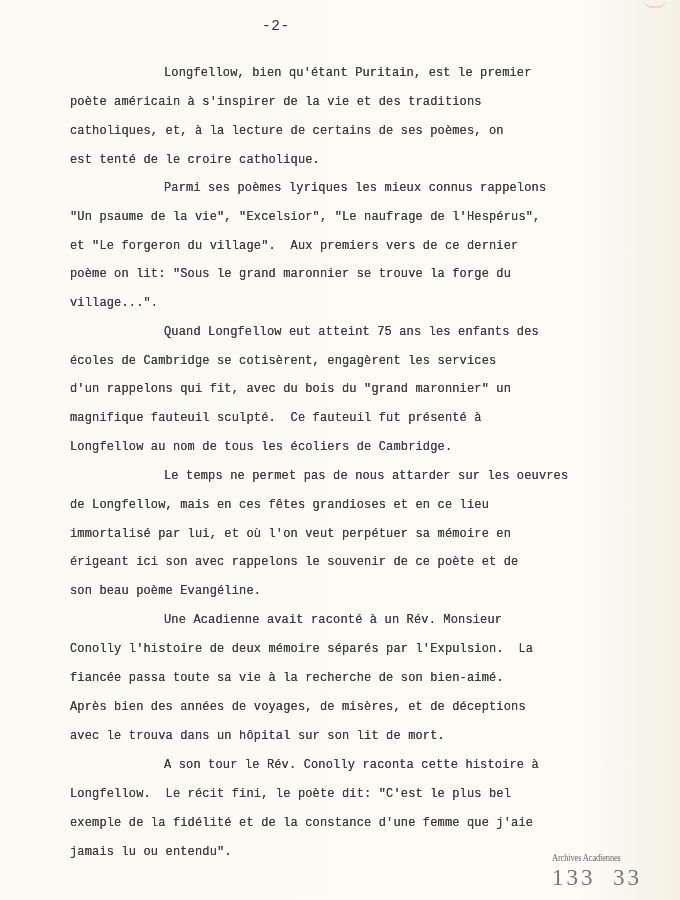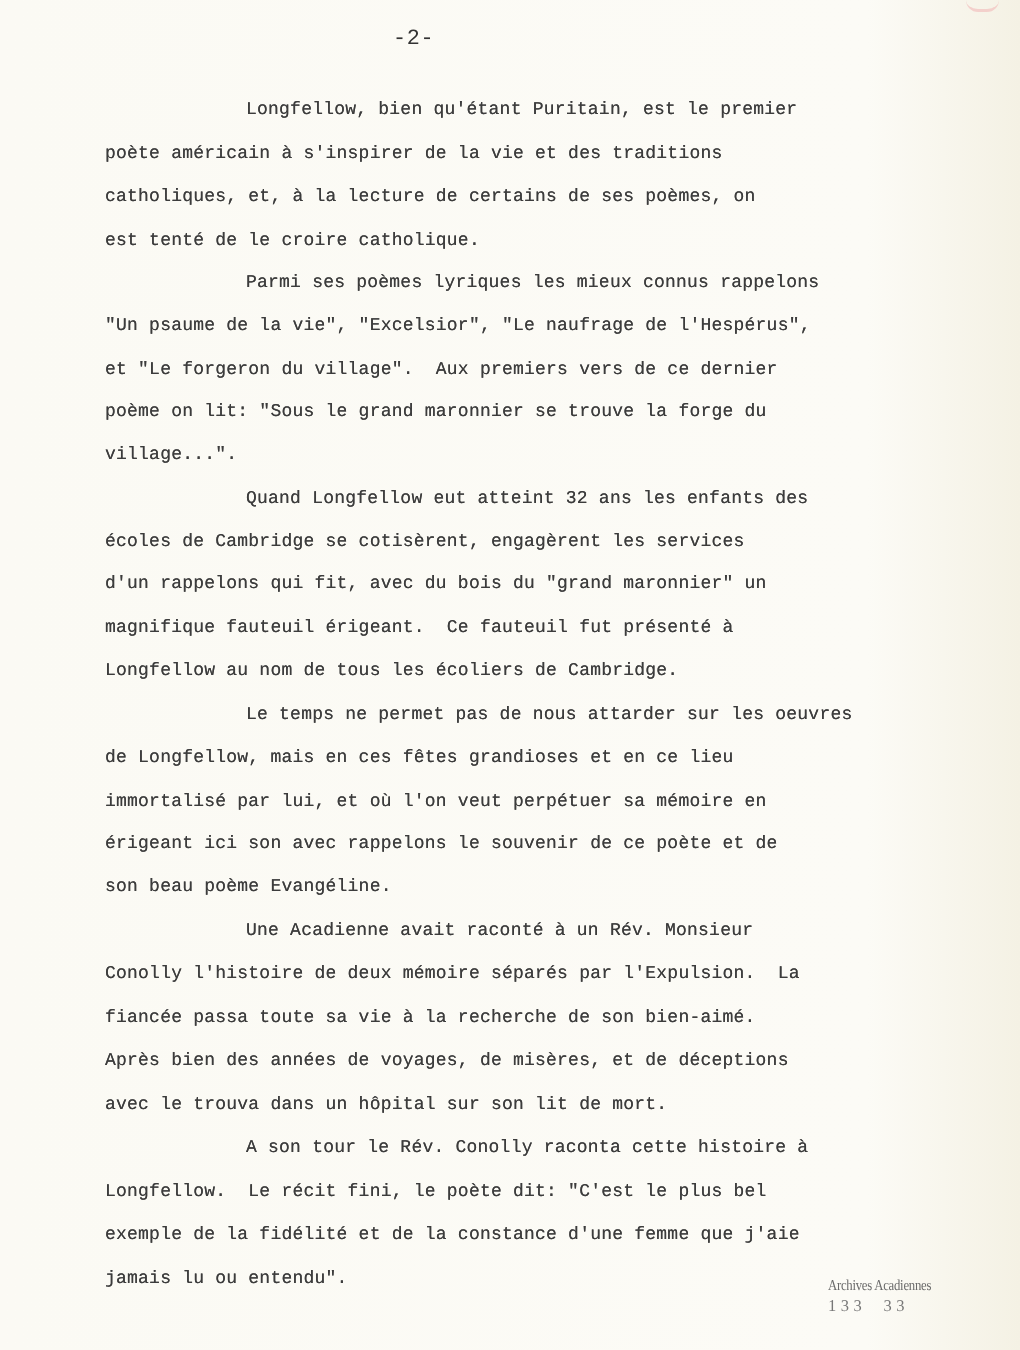--- a/index.html
+++ b/index.html
@@ -49,21 +49,21 @@
       font-family: Liberation Serif, serif;
     }
     .stamp-title {
       font-size: 10px;
       letter-spacing: -0.2px;
       transform: scaleX(0.85);
       transform-origin: left;
       white-space: nowrap;
     }
     .stamp-numbers {
-      font-size: 11px;
+      font-size: 23px;
       letter-spacing: 3px;
       margin-top: 2px;
       white-space: pre;
       color: #777;
     }
     .corner-mark {
       position: absolute;
       right: 14px;
       top: -4px;
       width: 22px;
@@ -86,24 +86,24 @@
     <div class="line" style="top:95px">poète américain à s'inspirer de la vie et des traditions</div>
     <div class="line" style="top:124px">catholiques, et, à la lecture de certains de ses poèmes, on</div>
     <div class="line" style="top:153px">est tenté de le croire catholique.</div>
 
     <div class="line indent" style="top:181px">Parmi ses poèmes lyriques les mieux connus rappelons</div>
     <div class="line" style="top:210px">"Un psaume de la vie", "Excelsior", "Le naufrage de l'Hespérus",</div>
     <div class="line" style="top:239px">et "Le forgeron du village".  Aux premiers vers de ce dernier</div>
     <div class="line" style="top:267px">poème on lit: "Sous le grand maronnier se trouve la forge du</div>
     <div class="line" style="top:296px">village...".</div>
 
-    <div class="line indent" style="top:325px">Quand Longfellow eut atteint 32 ans les enfants des</div>
+    <div class="line indent" style="top:325px">Quand Longfellow eut atteint 75 ans les enfants des</div>
     <div class="line" style="top:354px">écoles de Cambridge se cotisèrent, engagèrent les services</div>
     <div class="line" style="top:382px">d'un rappelons qui fit, avec du bois du "grand maronnier" un</div>
-    <div class="line" style="top:411px">magnifique fauteuil érigeant.  Ce fauteuil fut présenté à</div>
+    <div class="line" style="top:411px">magnifique fauteuil sculpté.  Ce fauteuil fut présenté à</div>
     <div class="line" style="top:440px">Longfellow au nom de tous les écoliers de Cambridge.</div>
 
     <div class="line indent" style="top:469px">Le temps ne permet pas de nous attarder sur les oeuvres</div>
     <div class="line" style="top:498px">de Longfellow, mais en ces fêtes grandioses et en ce lieu</div>
     <div class="line" style="top:527px">immortalisé par lui, et où l'on veut perpétuer sa mémoire en</div>
     <div class="line" style="top:555px">érigeant ici son avec rappelons le souvenir de ce poète et de</div>
     <div class="line" style="top:584px">son beau poème Evangéline.</div>
 
     <div class="line indent" style="top:613px">Une Acadienne avait raconté à un Rév. Monsieur</div>
     <div class="line" style="top:642px">Conolly l'histoire de deux mémoire séparés par l'Expulsion.  La</div>

